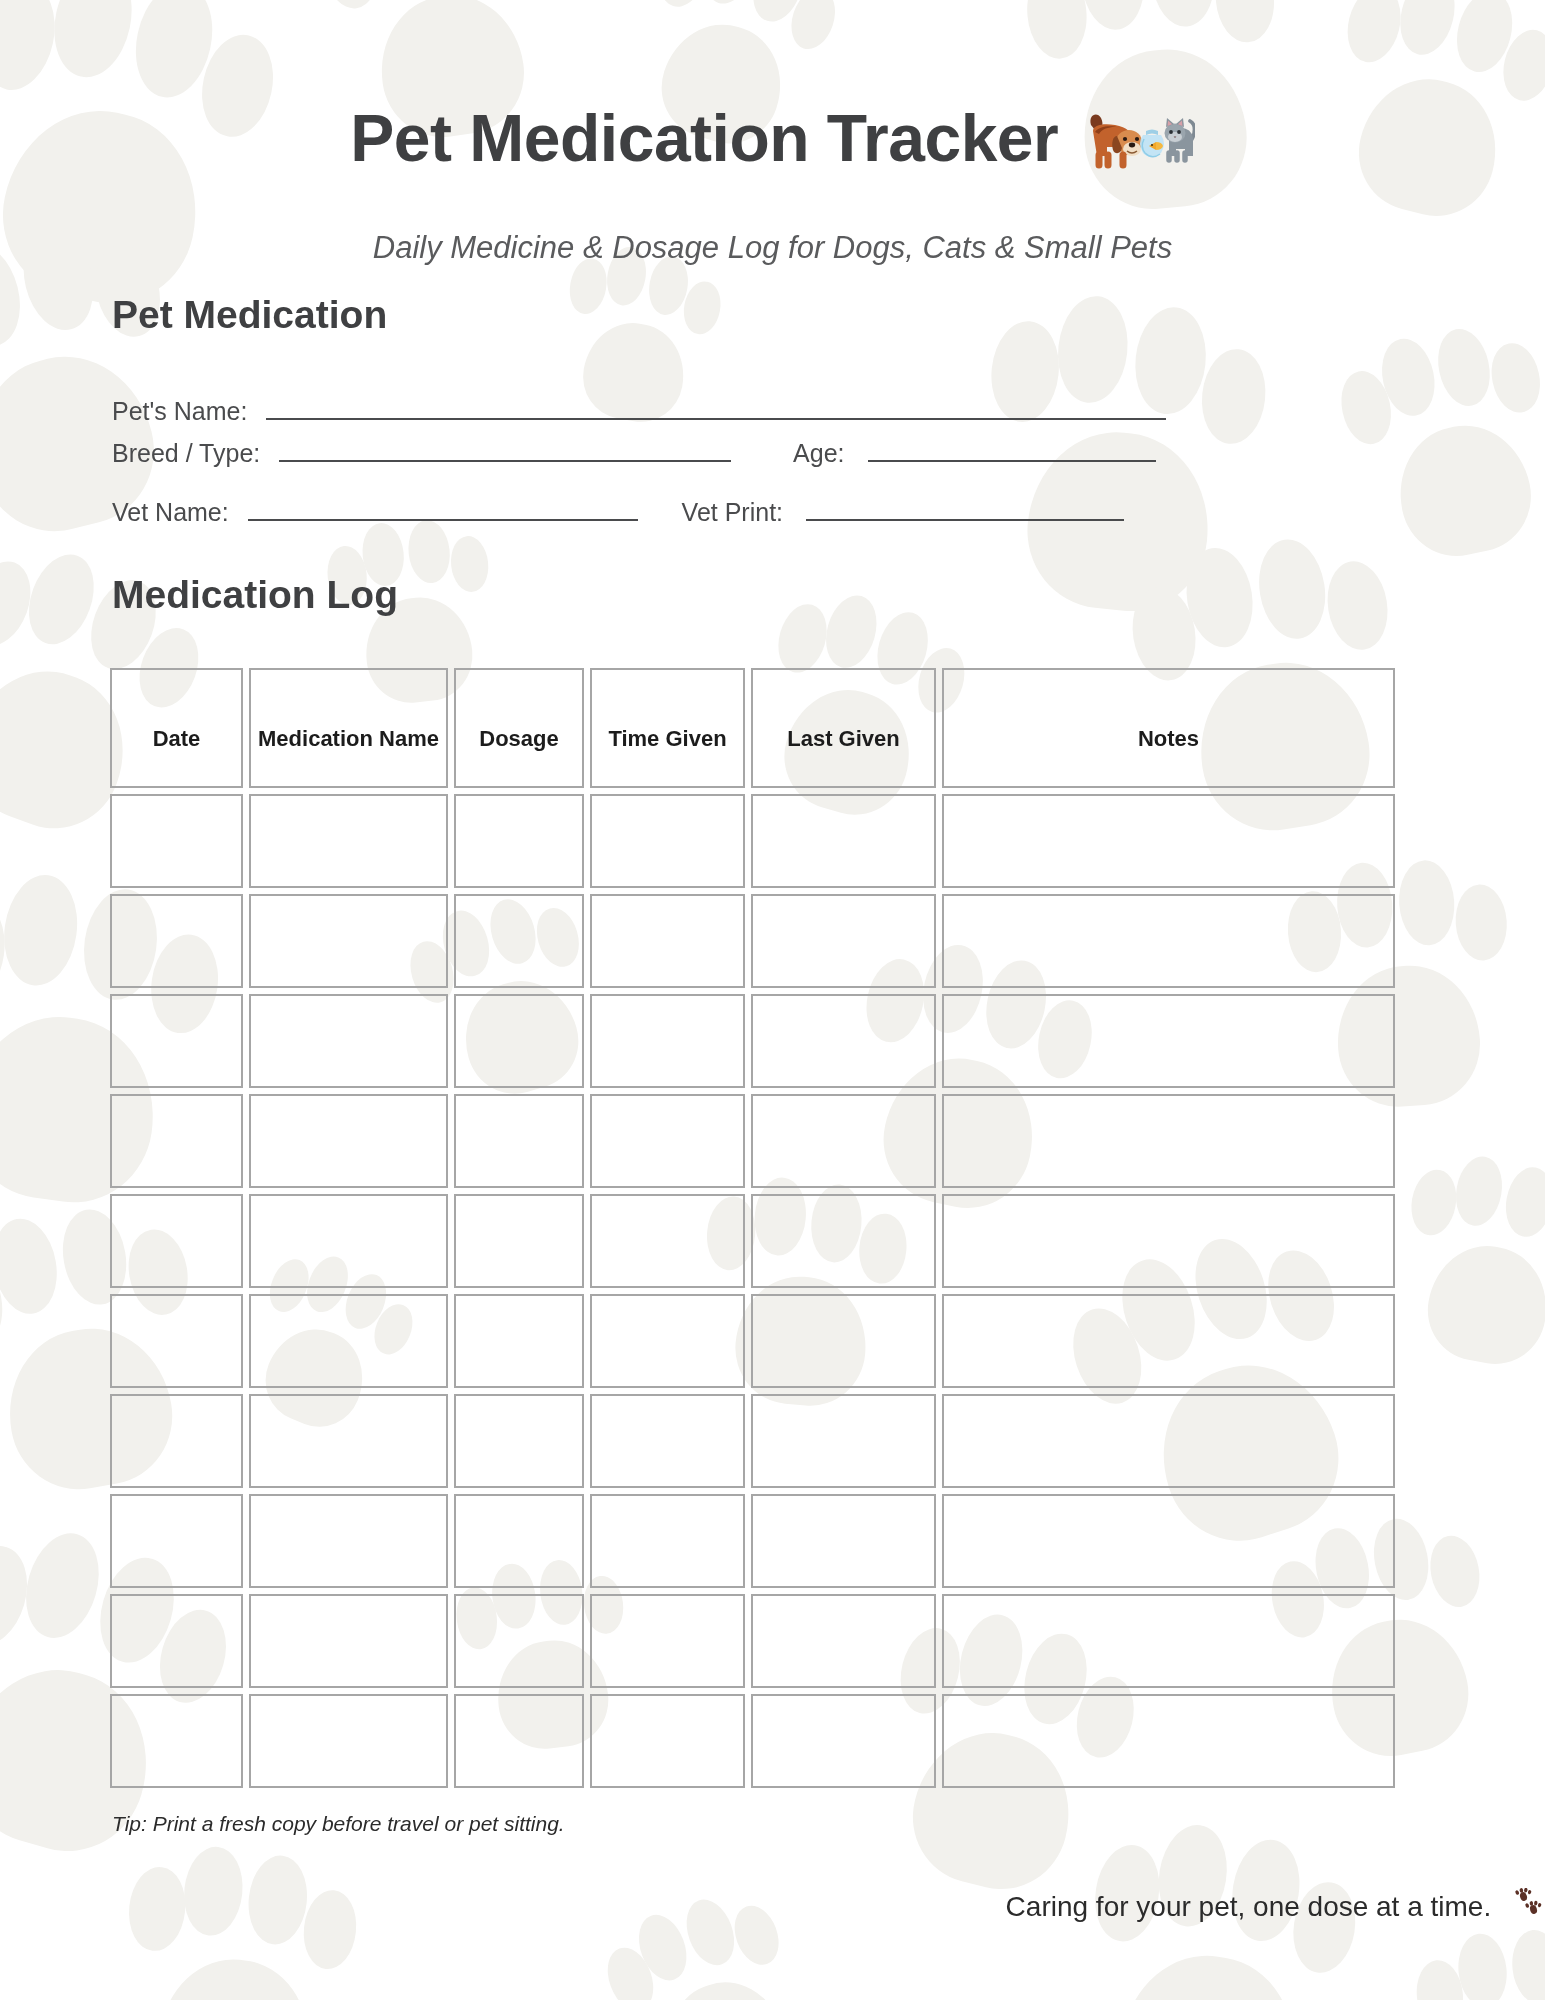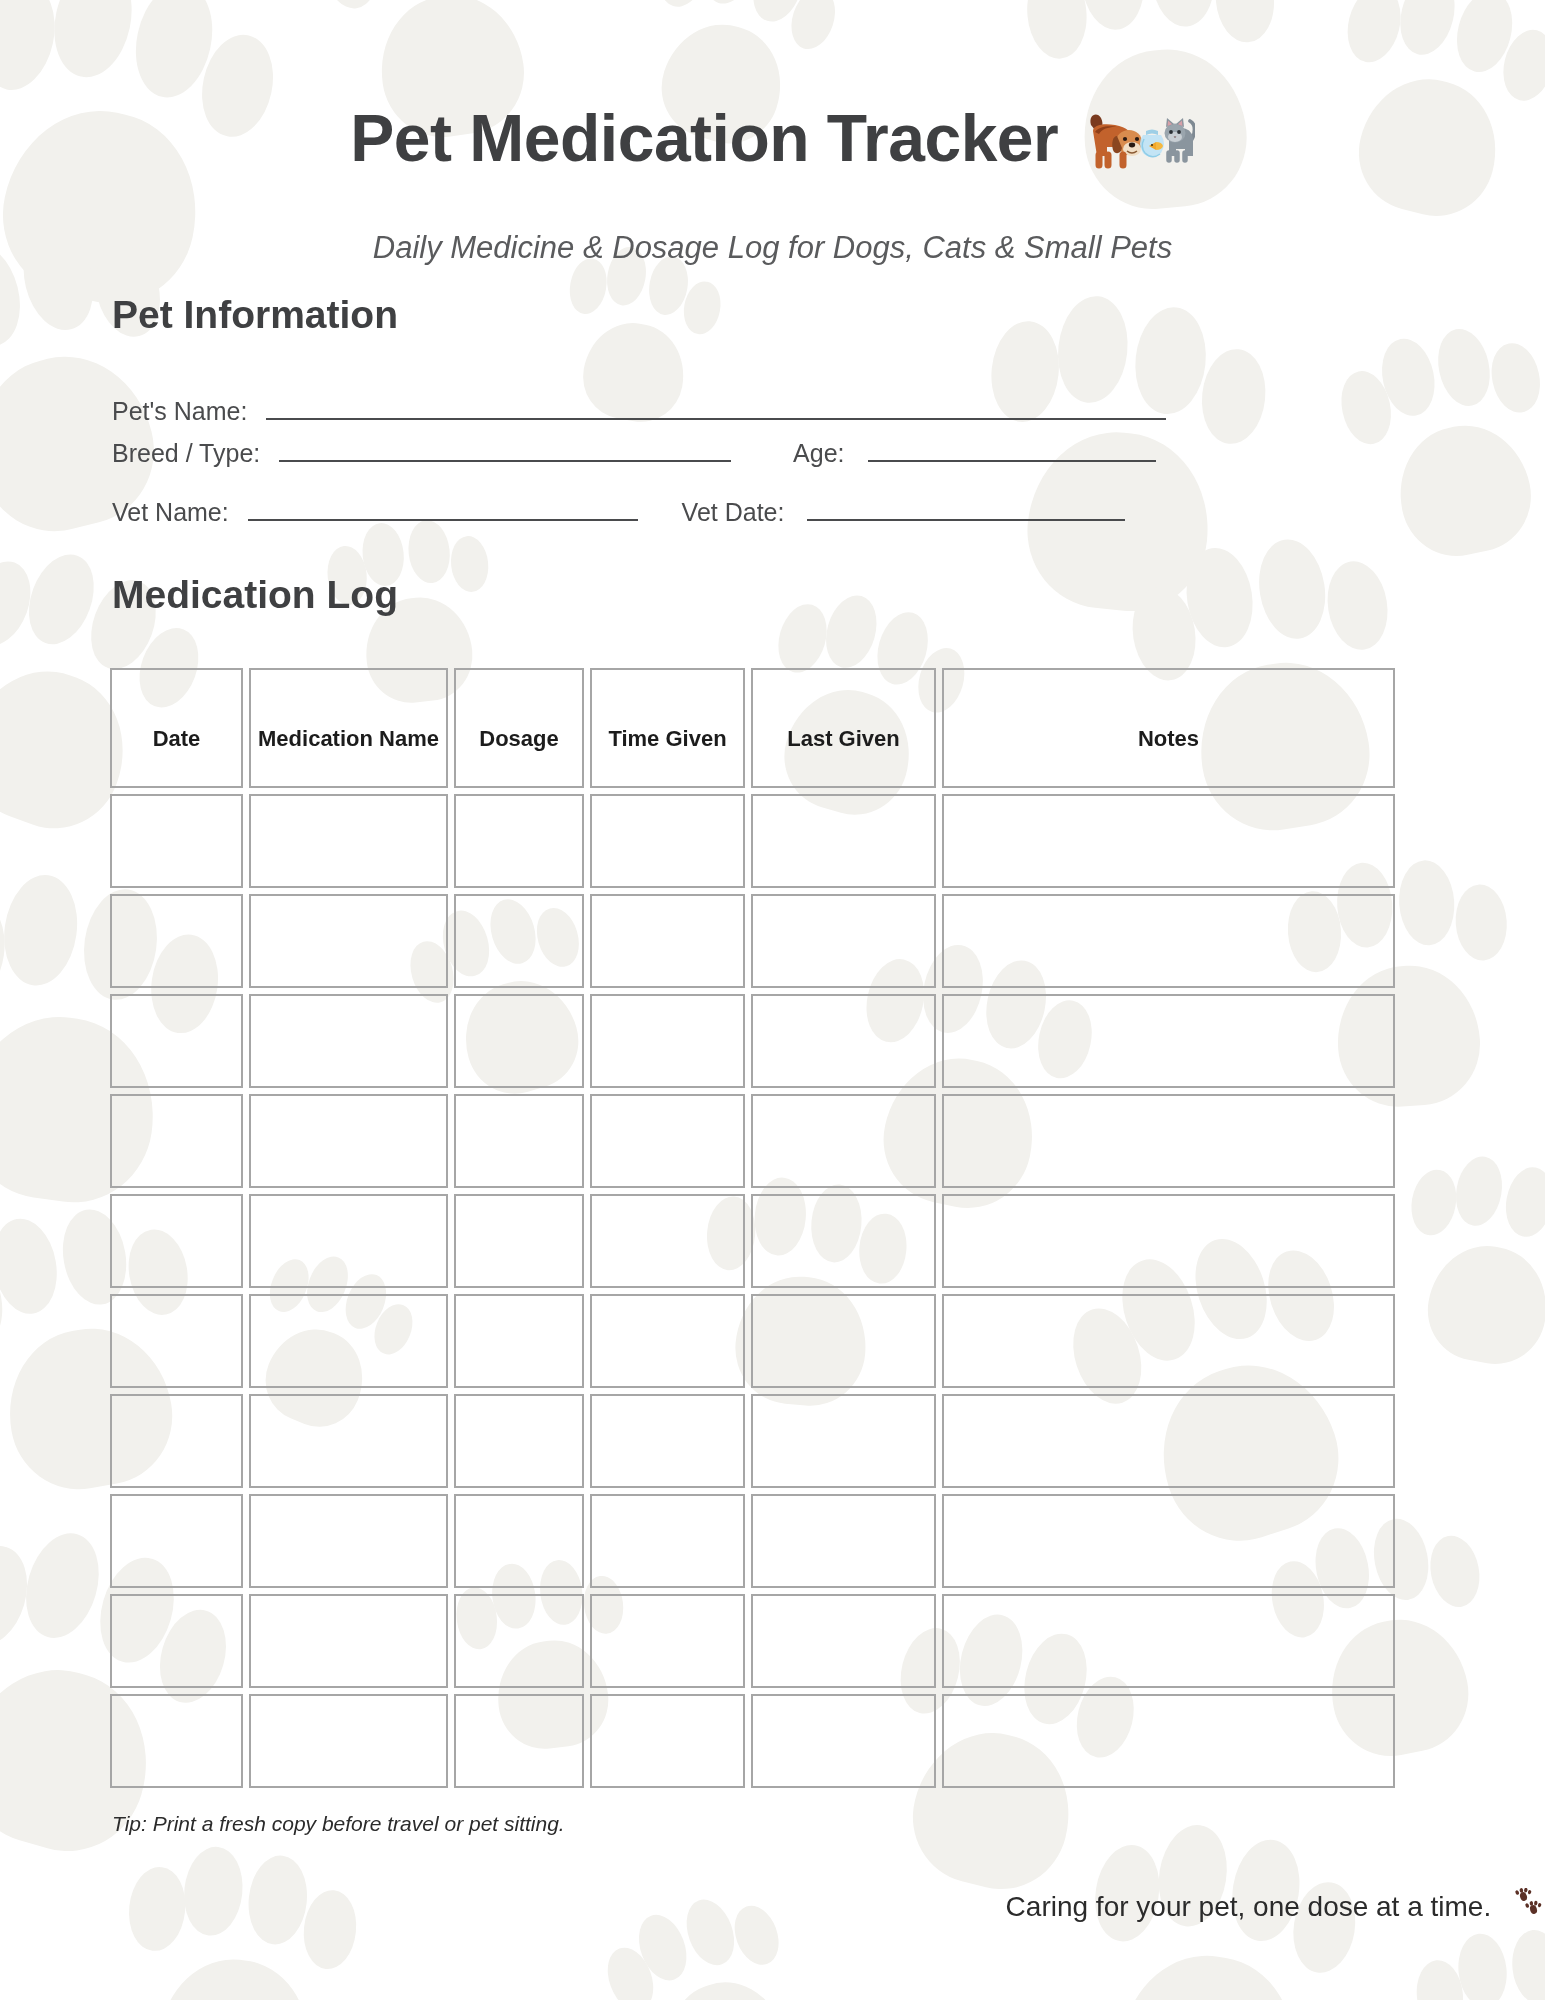--- a/index.html
+++ b/index.html
@@ -436,40 +436,40 @@
           <circle cx="102" cy="23" r="1.9" fill="#2a2f34"></circle>
           <path d="M96.6 27.5 l1.4 1.6 l1.4 -1.6 Z" fill="#6b4a4a"></path>
           <path d="M92 44 l0 7 M100 44 l0 7 M108 44 l0 7" stroke="#8a959e" stroke-width="5.5" stroke-linecap="round"></path>
         </g>
       </svg>
     </span>
   </div>
 
   <div class="subtitle">Daily Medicine &amp; Dosage Log for Dogs, Cats &amp; Small Pets</div>
 
-  <div class="section-head" id="sec-pet-info">Pet Information</div>
+  <div class="section-head" id="sec-pet-info">Pet Medication</div>
 
   <div class="field-row" id="row-name">
     <span class="field-label">Pet's Name:</span>
     <span class="rule rule-name"></span>
   </div>
 
   <div class="field-row" id="row-breed">
     <span class="field-label">Breed / Type:</span>
     <span class="rule rule-breed"></span>
     <span class="gap-lg"></span>
     <span class="field-label">Age:</span>
     <span class="rule rule-age"></span>
   </div>
 
   <div class="field-row" id="row-vet">
     <span class="field-label">Vet Name:</span>
     <span class="rule rule-vetname"></span>
     <span class="gap-md"></span>
-    <span class="field-label">Vet Date:</span>
+    <span class="field-label">Vet Print:</span>
     <span class="rule rule-vetphone"></span>
   </div>
 
   <div class="section-head" id="sec-med-log">Medication Log</div>
 
   <div id="med-table">
       <div class="trow header">
         <div class="tcell c-date">
           <span class="hdr-text">Date</span>
         </div>

